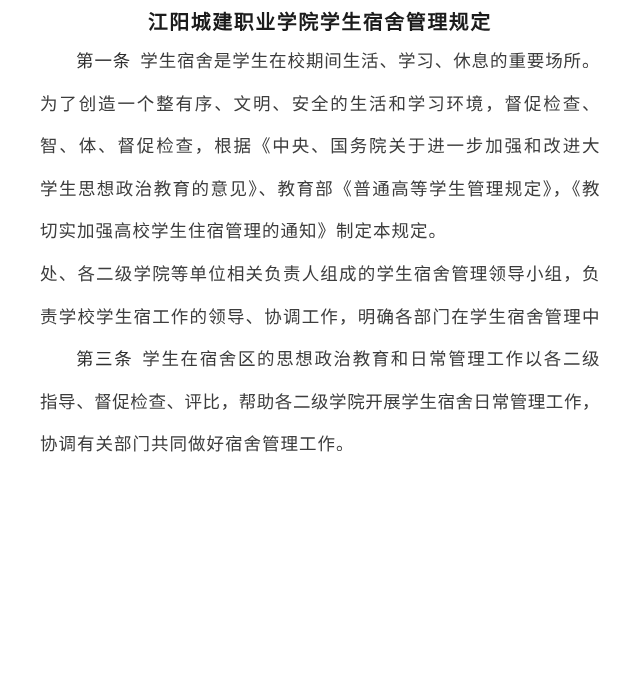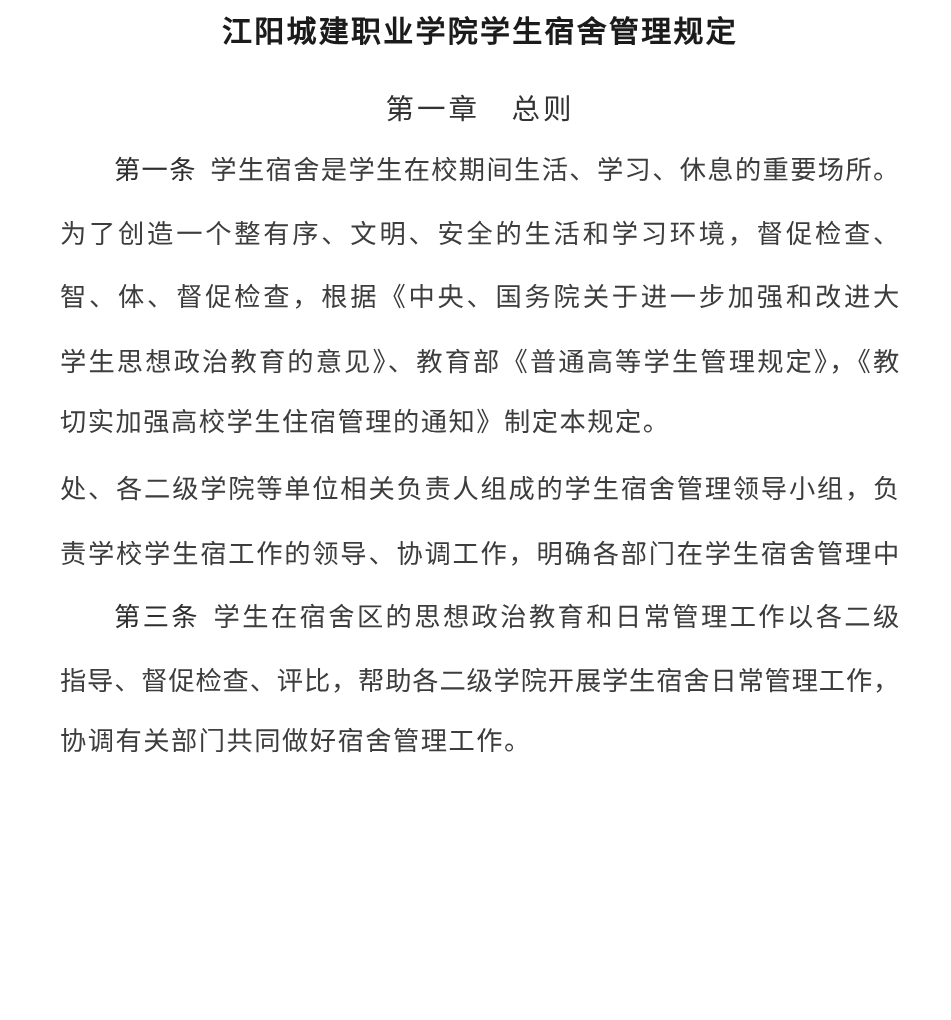--- a/index.html
+++ b/index.html
@@ -56,36 +56,34 @@
     text-align-last: justify;
     text-justify: inter-ideograph;
     white-space: nowrap;
   }
   .text-line.first {
     text-indent: 36px;
   }
   .text-line.last {
     text-align-last: left;
     letter-spacing: 1px;
-    font-family: Liberation Mono, monospace;
   }
   .article-number {
     font-weight: normal;
     color: #2e2e2e;
     margin-right: 9px;
   }
 </style>
 </head>
 <body>
 
 <div class="page">
 
   <h1 class="doc-title">江阳城建职业学院学生宿舍管理规定</h1>
 
-  <div class="chapter-heading">第一章　总则</div>
 
   <div class="content">
 
     <div class="article">
       <div class="text-line first"><b class="article-number">第一条</b><span>学生宿舍是学生在校期间生活、学习、休息的重要场所。</span></div>
       <div class="text-line">为了创造一个整有序、文明、安全的生活和学习环境，督促检查、</div>
       <div class="text-line">智、体、督促检查，根据《中央、国务院关于进一步加强和改进大</div>
       <div class="text-line">学生思想政治教育的意见》、教育部《普通高等学生管理规定》，《教</div>
       <div class="text-line last">切实加强高校学生住宿管理的通知》制定本规定。</div>
     </div>

